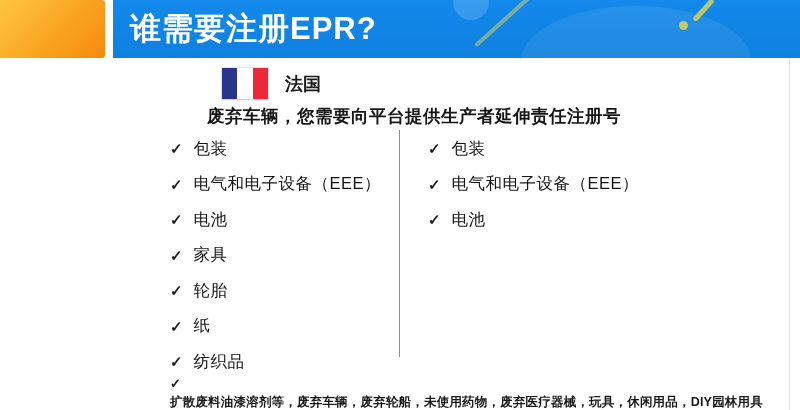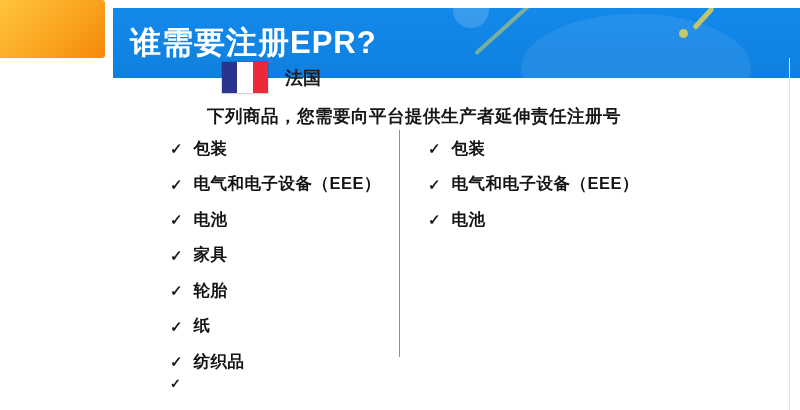--- a/index.html
+++ b/index.html
@@ -7,37 +7,37 @@
     position:relative;width:800px;height:410px;background:#ffffff;overflow:hidden;
     font-family:"Liberation Sans",sans-serif;
   }
   
   .accent{
     position:absolute;left:0;top:0;width:105px;height:58px;
     background:linear-gradient(135deg,#ffc63c 0%,#f6890c 100%);
     border-radius:0 3px 3px 0;
   }
   .banner{
-    position:absolute;left:113px;top:8px;width:687px;height:70px;
+    position:absolute;left:113px;top:0;width:687px;height:58px;
     background:linear-gradient(180deg,#1389ec 0%,#0f80de 100%);
     overflow:hidden;
   }
   .banner .title{
     position:absolute;left:17px;top:50%;transform:translateY(-50%);
     margin:0;color:#ffffff;font-size:31px;font-weight:bold;letter-spacing:1px;white-space:nowrap;
   }
   .deco{position:absolute;}
   .deco-circle{left:340px;top:-16px;width:36px;height:36px;border-radius:50%;background:rgba(255,255,255,0.16);}
   .deco-blob{left:408px;top:6px;width:230px;height:110px;border-radius:50%;background:rgba(255,255,255,0.08);}
   .deco-line{left:388px;top:-16px;width:4px;height:74px;border-radius:2px;background:rgba(208,208,100,0.55);transform:rotate(48deg);}
   .deco-dash{left:588px;top:-4px;width:5px;height:28px;border-radius:3px;background:rgba(212,206,90,0.88);transform:rotate(42deg);}
   .deco-dot{left:566px;top:21px;width:9px;height:9px;border-radius:50%;background:rgba(212,206,90,0.92);}
   
   .flag-group{position:absolute;display:flex;align-items:center;gap:17px;}
-  .flag-group.fr{left:222px;top:62px;}
+  .flag-group.fr{left:222px;top:68px;}
   .flag-group.de{left:483px;top:70px;}
   .flag-fr{width:46px;height:31px;display:flex;box-shadow:0 0 0 1px rgba(0,0,0,0.08),0 1px 2px rgba(0,0,0,0.15);}
   .fr-b{flex:1;background:#29358c;}
   .fr-w{flex:1;background:#ffffff;}
   .fr-r{flex:1;background:#ec2938;}
   .flag-de{width:57px;height:28px;display:flex;flex-direction:column;box-shadow:0 1px 2px rgba(0,0,0,0.2);}
   .de-k{flex:1;background:#141414;}
   .de-r{flex:1;background:#de2b20;}
   .de-g{flex:1;background:#f6c70d;}
   .flag-label{font-size:18px;color:#1c1c1c;font-weight:600;white-space:nowrap;}
@@ -45,21 +45,21 @@
   .subtitle{
     position:absolute;left:207px;top:104px;font-size:17.5px;color:#161616;
     font-weight:600;letter-spacing:0.5px;white-space:nowrap;
   }
   
   .col{position:absolute;top:131px;}
   .col-left{left:170px;}
   .col-right{left:428px;}
   .item{height:35.5px;display:flex;align-items:center;}
   .check{color:#1a1a1a;font-weight:bold;font-size:15px;margin-right:11px;line-height:1;}
-  .item-label{font-size:16.5px;color:#141414;font-weight:700;letter-spacing:0.5px;white-space:nowrap;}
+  .item-label{font-size:16.5px;color:#141414;font-weight:400;letter-spacing:0.5px;white-space:nowrap;}
   .divider{position:absolute;left:399px;top:130px;width:1px;height:227px;background:#8f8f8f;}
   
   .foot-title{
     position:absolute;left:170px;top:377px;display:flex;align-items:center;
     font-size:14.5px;font-weight:bold;color:#111;white-space:nowrap;
   }
   .foot-title .check{font-size:13px;margin-right:9px;}
   .foot-detail{
     position:absolute;left:170px;top:394px;font-size:12.5px;color:#1a1a1a;
     font-weight:600;letter-spacing:0.2px;white-space:nowrap;
@@ -85,21 +85,21 @@
   <div class="flag-group fr">
     <div class="flag-fr">
       <span class="fr-b"></span>
       <span class="fr-w"></span>
       <span class="fr-r"></span>
     </div>
     <span class="flag-label">法国</span>
   </div>
 
 
-  <div class="subtitle">下列商品，您需要向平台提供生产者延伸责任注册号</div>
+  <div class="subtitle">废弃车辆，您需要向平台提供生产者延伸责任注册号</div>
 
   <div class="col col-left">
 
       <div class="item">
         <span class="check">✓</span>
         <span class="item-label">包装</span>
       </div>
 
       <div class="item">
         <span class="check">✓</span>
@@ -148,16 +148,17 @@
 
       <div class="item">
         <span class="check">✓</span>
         <span class="item-label">电池</span>
       </div>
     </div>
 
   <div class="foot-title">
     <span class="check">✓</span>
   </div>
+  <div class="foot-detail">扩散废料油漆溶剂等，废弃车辆，废弃轮船，未使用药物，废弃医疗器械，玩具，休闲用品，DIY园林用具</div>
 
   <div class="edge-line"></div>
 
 </div>
 
 </body></html>

